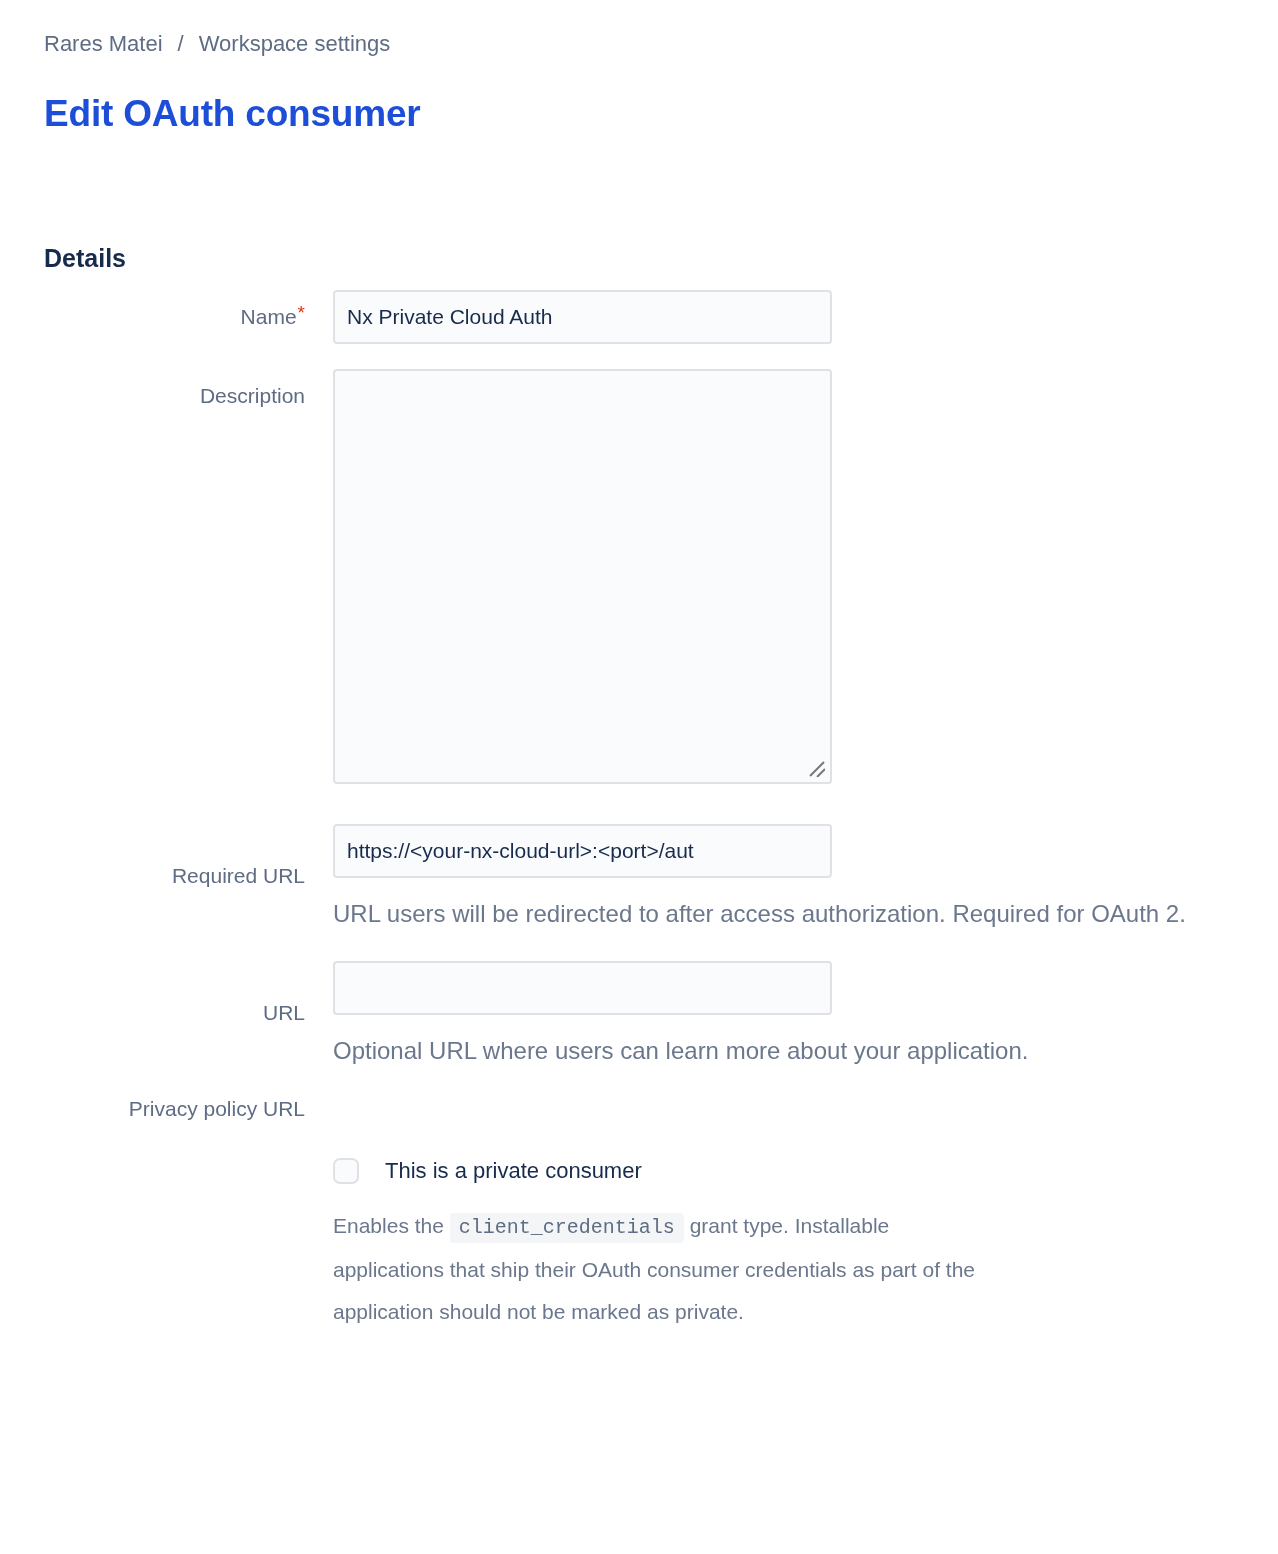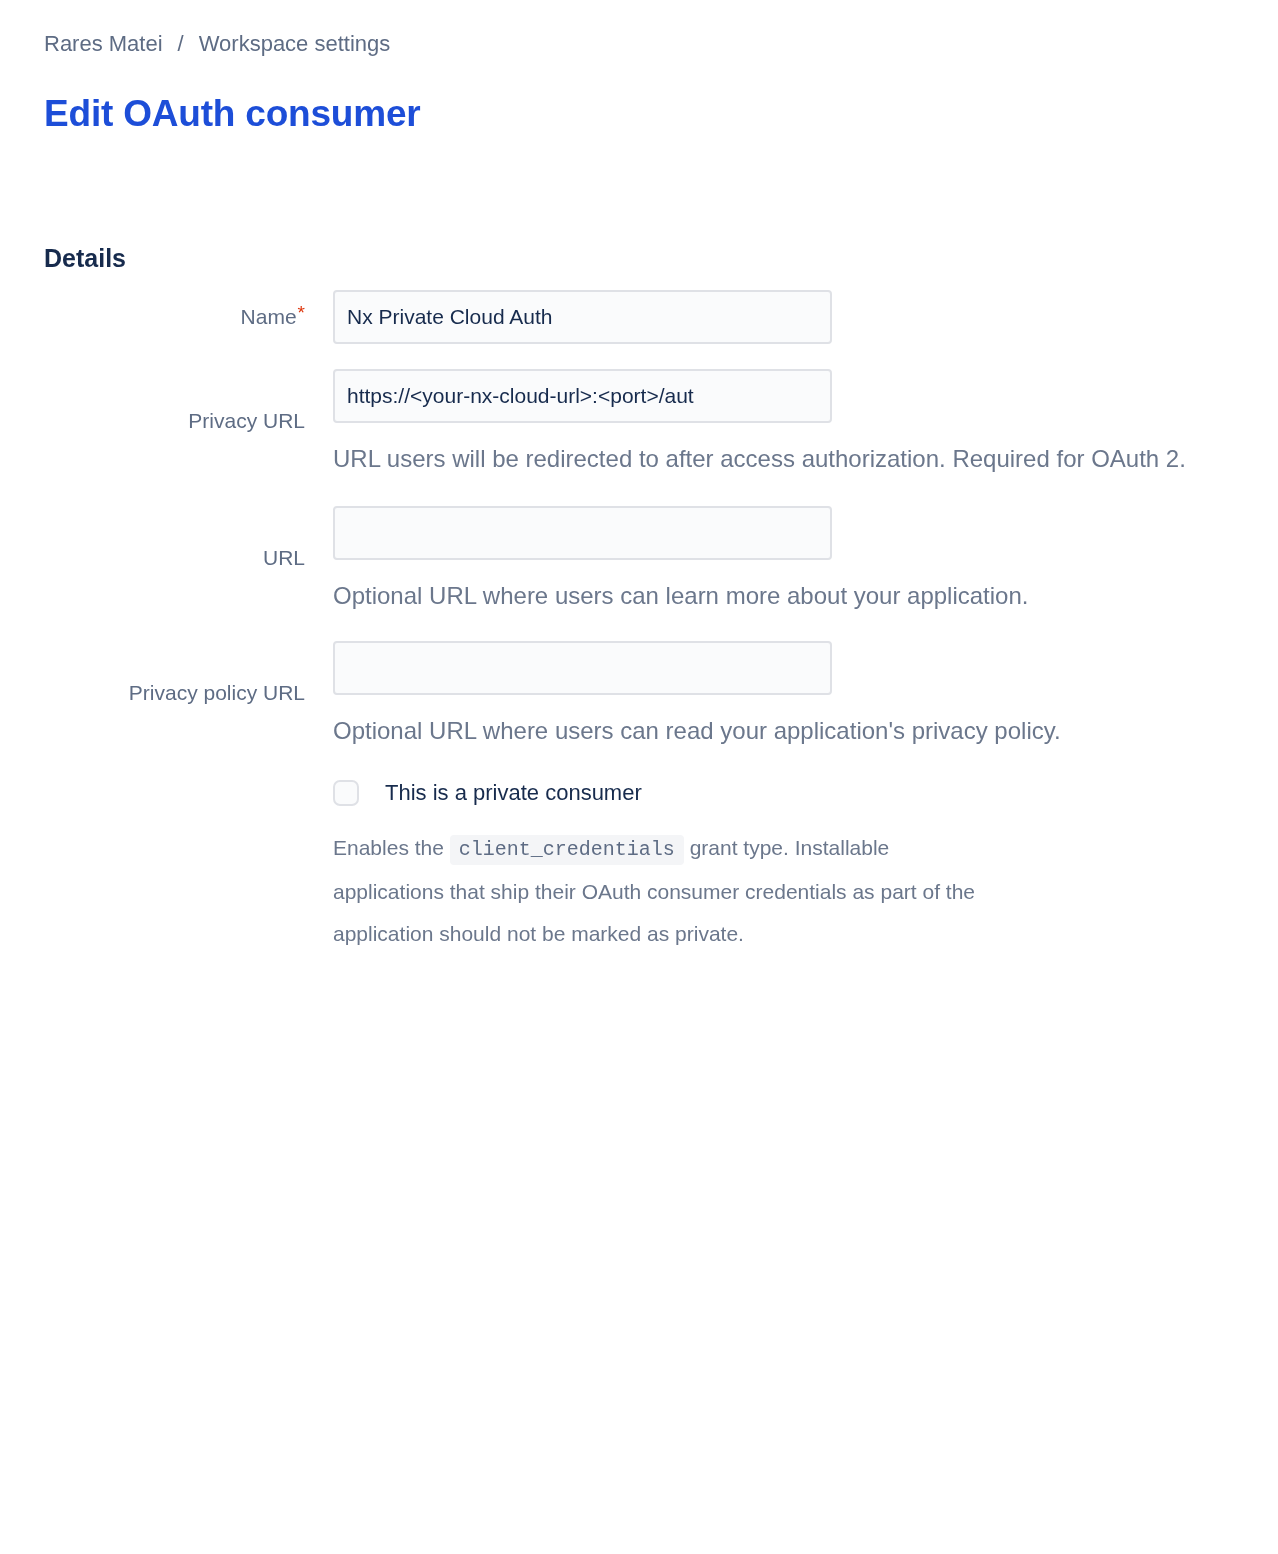--- a/index.html
+++ b/index.html
@@ -197,43 +197,51 @@
 
     <div class="row row-name">
       <div class="lbl">
         <span>Name</span><span class="req">*</span>
       </div>
       <div class="ctl">
         <input type="text" class="txt-input" value="Nx Private Cloud Auth" style="">
       </div>
     </div>
 
+    <div class="row row-desc">
+      <div class="lbl lbl-top">Description</div>
+      <div class="ctl">
+        <div class="textarea-wrap">
+          <textarea class="desc-textarea" value="" style=""></textarea>
+          <svg class="resize-handle" viewBox="0 0 18 18">
+            <line x1="3" y1="17" x2="17" y2="3" stroke="#777777" stroke-width="2"></line>
+            <line x1="10" y1="18" x2="18" y2="10" stroke="#777777" stroke-width="2"></line>
+          </svg>
+        </div>
+      </div>
+    </div>
 
     <div class="row row-callback">
-      <div class="lbl">Privacy URL</div>
+      <div class="lbl">Required URL</div>
       <div class="ctl">
         <input type="text" class="txt-input" value="https://&lt;your-nx-cloud-url&gt;:&lt;port&gt;/aut" style="">
         <p class="help">URL users will be redirected to after access authorization. Required for OAuth 2.</p>
       </div>
     </div>
 
     <div class="row row-url">
       <div class="lbl">URL</div>
       <div class="ctl">
         <input type="text" class="txt-input" value="" style="">
         <p class="help">Optional URL where users can learn more about your application.</p>
       </div>
     </div>
 
     <div class="row row-privacy">
       <div class="lbl">Privacy policy URL</div>
-      <div class="ctl">
-        <input type="text" class="txt-input" value="" style="">
-        <p class="help">Optional URL where users can read your application's privacy policy.</p>
-      </div>
     </div>
 
 
     <div class="row">
       <div></div>
       <div class="ctl">
         <label class="cb-row">
           <span class="cb-box"></span>
           <span class="cb-label">This is a private consumer</span>
         </label>

